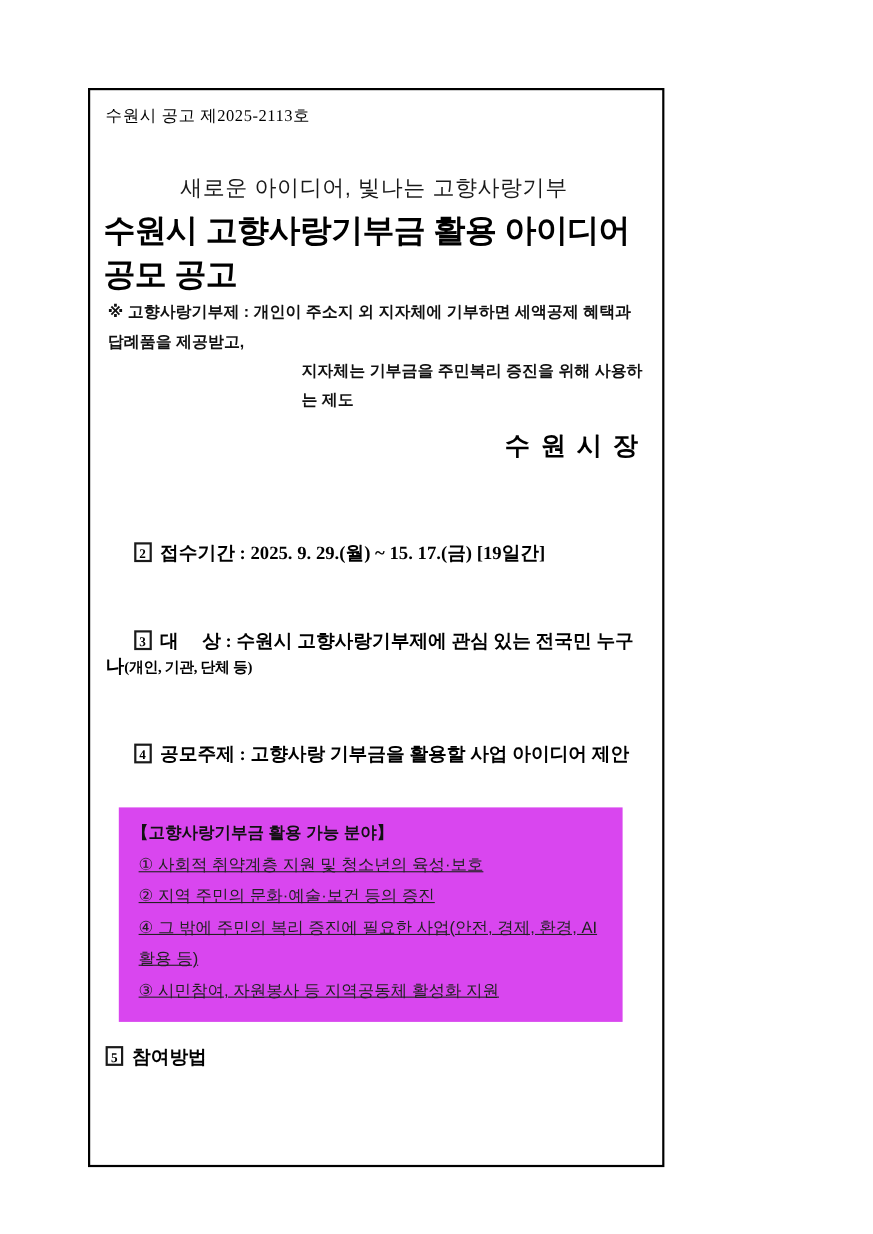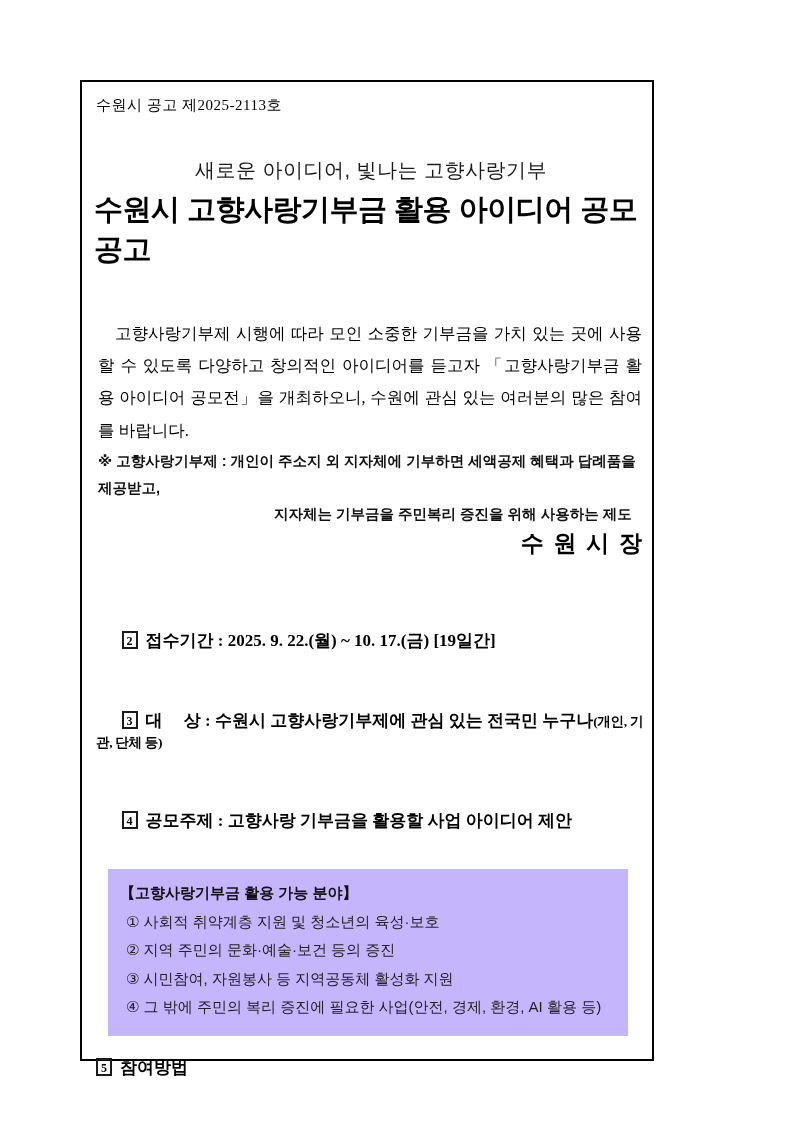--- a/index.html
+++ b/index.html
@@ -7,23 +7,23 @@
   body {
     width: 794px; height: 1122px;
     font-family: "Liberation Serif", "DejaVu Serif", serif;
     color: #000;
     position: relative;
     overflow: hidden;
   }
   .frame {
     position: absolute;
     left: 80px; top: 80px;
-    width: 574px; height: 981px;
+    width: 524px; height: 981px;
     border: 2px solid #000;
-    padding: 12px 4px 0 12px;
+    padding: 12px 16px 0 12px;
     background: #fff;
   }
   .doc-number {
     font-size: 15px;
     letter-spacing: 0.5px;
     margin: 2px 0 0 2px;
   }
   .subtitle {
     margin-top: 42px;
     text-align: center;
@@ -56,21 +56,21 @@
     color: #111;
   }
   .intro-note .note-line2 { padding-left: 176px; }
   .sign-date {
     margin-top: 20px;
     text-align: right;
     padding-right: 6px;
     font-size: 16.5px;
   }
   .signer {
-    margin-top: 0;
+    margin-top: 12px;
     text-align: right;
     padding-right: 4px;
     font-size: 23px;
     font-weight: bold;
     letter-spacing: 2px;
   }
   .items { margin-top: 50px; }
   .item-line {
     margin: 0 0 17px 2px;
     font-size: 17px;
@@ -92,63 +92,62 @@
   .fields-box {
     margin: 4px 20px 0 14px;
     background: #f2f2f2;
     padding: 10px 14px 14px 12px;
     font-family: "Liberation Sans", "DejaVu Sans", sans-serif;
     font-size: 15px;
     line-height: 1.9;
     color: #222;
   }
   .fields-box .fields-heading { font-weight: bold; color: #111; }
-  .fields-box .field-item { padding-left: 6px; }
+  .fields-box .field-item { padding-left: 6px; text-decoration: underline; }
   .section-heading {
     margin: 20px 0 0 2px;
     font-size: 17px;
     font-weight: bold;
   }
 </style>
 </head>
 <body>
 
 <div class="frame">
 
   <div class="doc-number">수원시 공고 제2025-2113호</div>
 
   <div class="subtitle">새로운 아이디어, 빛나는 고향사랑기부</div>
   <div class="title">수원시 고향사랑기부금 활용 아이디어 공모 공고</div>
 
-  <div class="intro-paragraph">고향사랑기부제 시행에 따라 모인 소중한 기부금을 가치 있는 곳에 사용할 수 있도록 다양하고 창의적인 아이디어를 듣고자 「고향사랑기부금 활용 아이디어 공모전」을 개최하오니, 수원에 관심 있는 여러분의 많은 참여를 바랍니다.</div>
 
   <div class="intro-note">
     <div class="note-line1">※ 고향사랑기부제 : 개인이 주소지 외 지자체에 기부하면 세액공제 혜택과 답례품을 제공받고,</div>
     <div class="note-line2">지자체는 기부금을 주민복리 증진을 위해 사용하는 제도</div>
   </div>
 
   <div class="signer">수 원 시 장</div>
 
   <div class="items">
     <div class="item-line">
-      <span class="numbox">2</span><span>접수기간 : 2025. 9. 22.(월) ~ 10. 17.(금) [19일간]</span>
+      <span class="numbox">2</span><span>접수기간 : 2025. 9. 29.(월) ~ 15. 17.(금) [19일간]</span>
     </div>
     <div class="item-line">
       <span class="numbox">3</span><span>대     상 : 수원시 고향사랑기부제에 관심 있는 전국민 누구나</span><span class="item-suffix">(개인, 기관, 단체 등)</span>
     </div>
     <div class="item-line">
       <span class="numbox">4</span><span>공모주제 : 고향사랑 기부금을 활용할 사업 아이디어 제안</span>
     </div>
   </div>
 
-  <div class="fields-box" style="background: #c4b5fd;">
+  <div class="fields-box" style="background: #d946ef;">
     <div class="fields-heading">【고향사랑기부금 활용 가능 분야】</div>
     <div class="field-item">① 사회적 취약계층 지원 및 청소년의 육성·보호</div>
     <div class="field-item">② 지역 주민의 문화·예술·보건 등의 증진</div>
+    <div class="field-item">④ 그 밖에 주민의 복리 증진에 필요한 사업(안전, 경제, 환경, AI 활용 등)</div>
     <div class="field-item">③ 시민참여, 자원봉사 등 지역공동체 활성화 지원</div>
-    <div class="field-item">④ 그 밖에 주민의 복리 증진에 필요한 사업(안전, 경제, 환경, AI 활용 등)</div>
   </div>
 
   <div class="section-heading">
     <span class="numbox">5</span><span>참여방법</span>
   </div>
 
 </div>
 
 </body></html>

